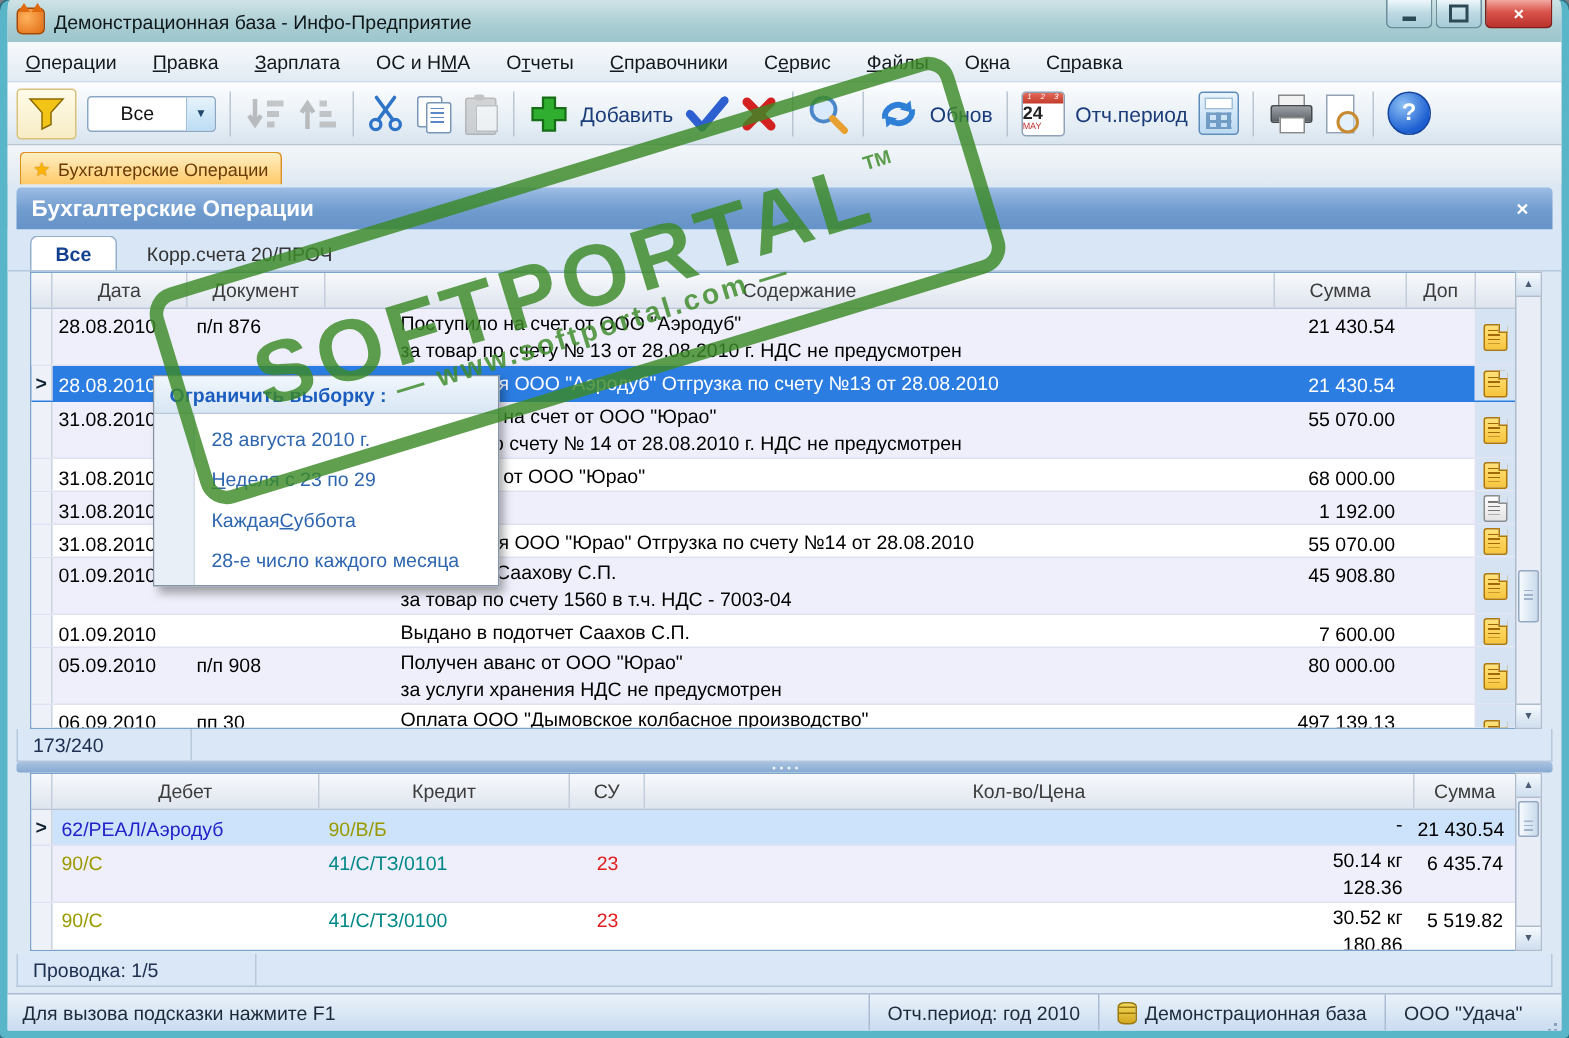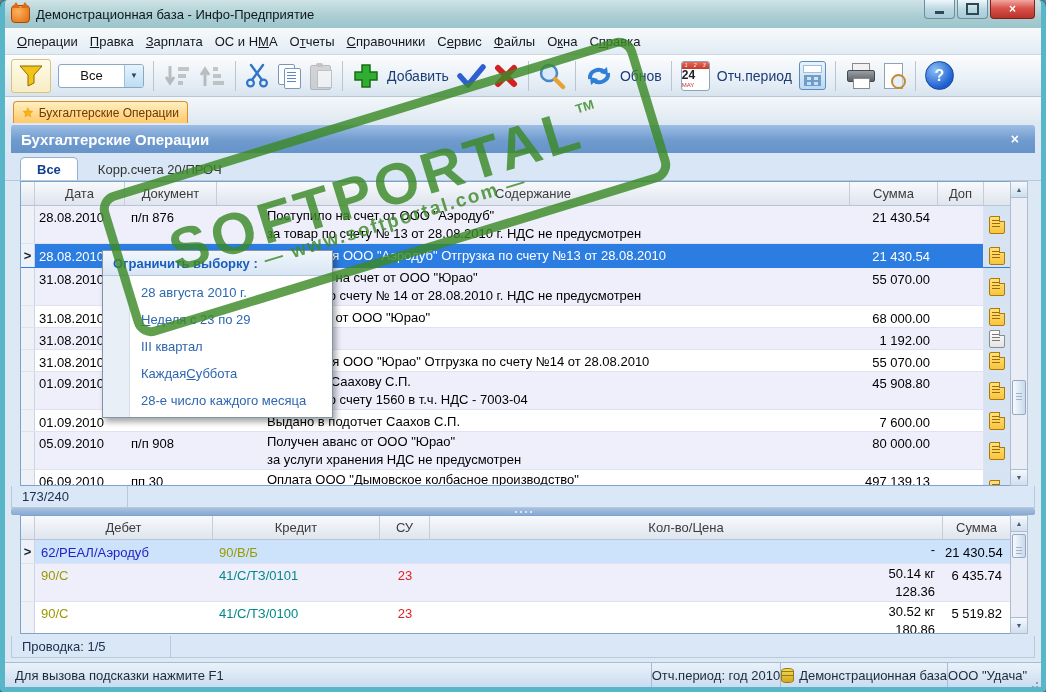--- a/index.html
+++ b/index.html
@@ -19,21 +19,21 @@
   .winbtns{display:flex;gap:2px;align-self:flex-start;margin-top:0;}
   .wbtn{width:29px;height:18px;border-radius:0 0 4px 4px;border:1px solid #6d8d9a;border-top:none;
     background:linear-gradient(#eef7fb,#bcd8e2 50%,#a7cbd8);display:flex;align-items:center;justify-content:center;
     font-size:12px;color:#2c4a56;}
   .wbtn.close{background:linear-gradient(#f0a9a2,#d9534a 45%,#b8332c);border-color:#7e201c;color:#fff;
     width:43px;font-weight:bold;}
   .minbar{width:9px;height:3px;background:#2c4a56;margin-top:7px;}
   .maxbox{width:9px;height:8px;border:2px solid #2c4a56;}
   
   .menubar{height:26px;flex:0 0 26px;background:linear-gradient(#f7fafc,#e2ebf3);display:flex;align-items:center;
-    padding:0 12px;gap:12px;font-size:13px;color:#14191e;border-bottom:1px solid #cfd9e4;}
+    padding:0 12px;gap:24px;font-size:13px;color:#14191e;border-bottom:1px solid #cfd9e4;}
   .mi{cursor:default;white-space:nowrap;}
   
   .toolbar{height:41px;flex:0 0 41px;background:linear-gradient(#fcfdfe,#e3ecf4 75%,#d7e3ee);
     display:flex;align-items:center;padding:0 6px;gap:7px;border-bottom:1px solid #b9c7d4;}
   .tsep{width:1px;height:30px;background:#b9c5d2;margin:0 2px;}
   .tlabel{font-size:14px;color:#1a3c78;white-space:nowrap;}
   .tbtn{display:flex;align-items:center;justify-content:center;}
   .funnelbtn{border:1px solid #d8c27c;border-radius:3px;background:linear-gradient(#fffbe8,#f7ecc4);
     width:38px;height:32px;}
   .combo{width:84px;height:22px;background:#fff;border:1px solid #8aa8c4;border-radius:3px;display:flex;align-items:center;}
@@ -139,21 +139,21 @@
   .su{text-align:center;padding-top:2px;line-height:19px;}
   .t-blue{color:#2222c8;} .t-olive{color:#9a9a00;} .t-teal{color:#008888;} .t-red{color:#e02020;}
   .footerbar{height:21px;flex:0 0 21px;margin:2px 6px;background:#d9e7f6;border:1px solid #b6c8dc;border-top:none;
     display:flex;align-items:center;font-size:13px;color:#203050;}
   .footerbar .cell1{width:148px;padding-left:10px;border-right:1px solid #b9c9dc;height:100%;display:flex;align-items:center;}
   .footerbar .tot{flex:1;text-align:right;padding-right:10px;color:#17365d;}
   
   .statusbar{height:24px;flex:0 0 24px;margin-top:2px;background:linear-gradient(#eaf2fa,#cadcf0);
     border-top:1px solid #a9bcd2;display:flex;align-items:center;font-size:13px;color:#1d2a3a;}
   .statusbar .hint{flex:1;padding-left:10px;}
-  .scell{height:100%;display:flex;align-items:center;padding:0 0;border-left:1px solid #a9bcd2;gap:5px;white-space:nowrap;}
+  .scell{height:100%;display:flex;align-items:center;padding:0 12px;border-left:1px solid #a9bcd2;gap:5px;white-space:nowrap;}
   .dbicon{width:11px;height:13px;background:linear-gradient(#f2d95a,#d4a820);border:1px solid #9a7a10;border-radius:5px/3px;position:relative;}
   .dbicon:before{content:"";position:absolute;left:0;right:0;top:2px;height:1px;background:#9a7a10;}
   .dbicon:after{content:"";position:absolute;left:0;right:0;top:6px;height:1px;background:#9a7a10;}
   .grip{width:14px;height:100%;position:relative;}
   .grip:before{content:"";position:absolute;right:3px;bottom:3px;width:2px;height:2px;background:#8aa0ba;
     box-shadow:-4px 4px 0 #8aa0ba,0 4px 0 #8aa0ba,-8px 8px 0 #8aa0ba,-4px 8px 0 #8aa0ba,0 8px 0 #8aa0ba;}
   
   .popup{position:absolute;left:97px;top:250px;width:229px;z-index:40;background:#fff;border:1px solid #8494a6;
     box-shadow:3px 4px 6px rgba(0,0,0,.35);}
   .popup .phead{height:24px;background:linear-gradient(#f0f6fc,#d8e6f4);border-bottom:1px solid #b8c8da;
@@ -595,25 +595,20 @@
           <span>28 августа 2010 г.</span>
           <u></u>
           <span></span>
         </div>
       <div class="pitem">
           <span></span>
           <u>Н</u>
           <span>еделя с 23 по 29</span>
         </div>
       <div class="pitem">
-          <span>III квартал</span>
-          <u></u>
-          <span></span>
-        </div>
-      <div class="pitem">
           <span>Каждая </span>
           <u>С</u>
           <span>уббота</span>
         </div>
       <div class="pitem">
           <span>28-е число каждого месяца</span>
           <u></u>
           <span></span>
         </div>
     </div>

